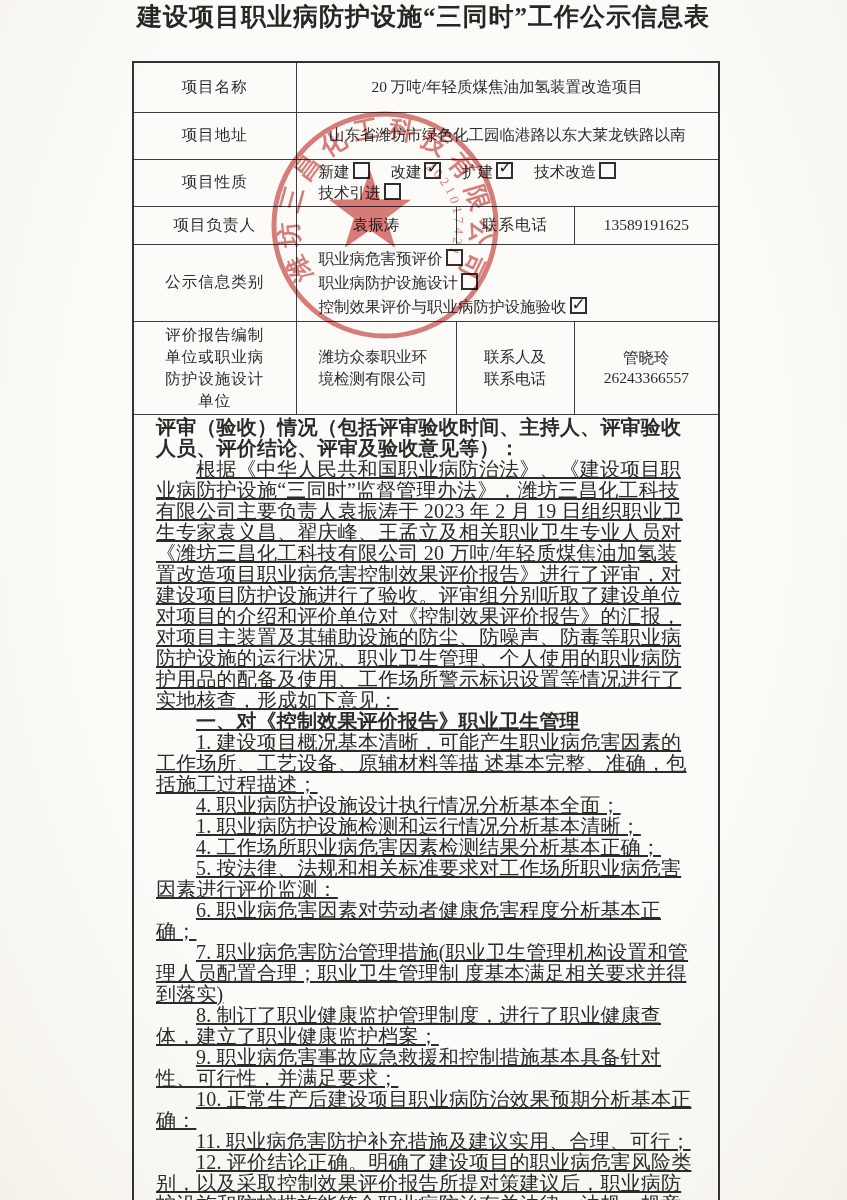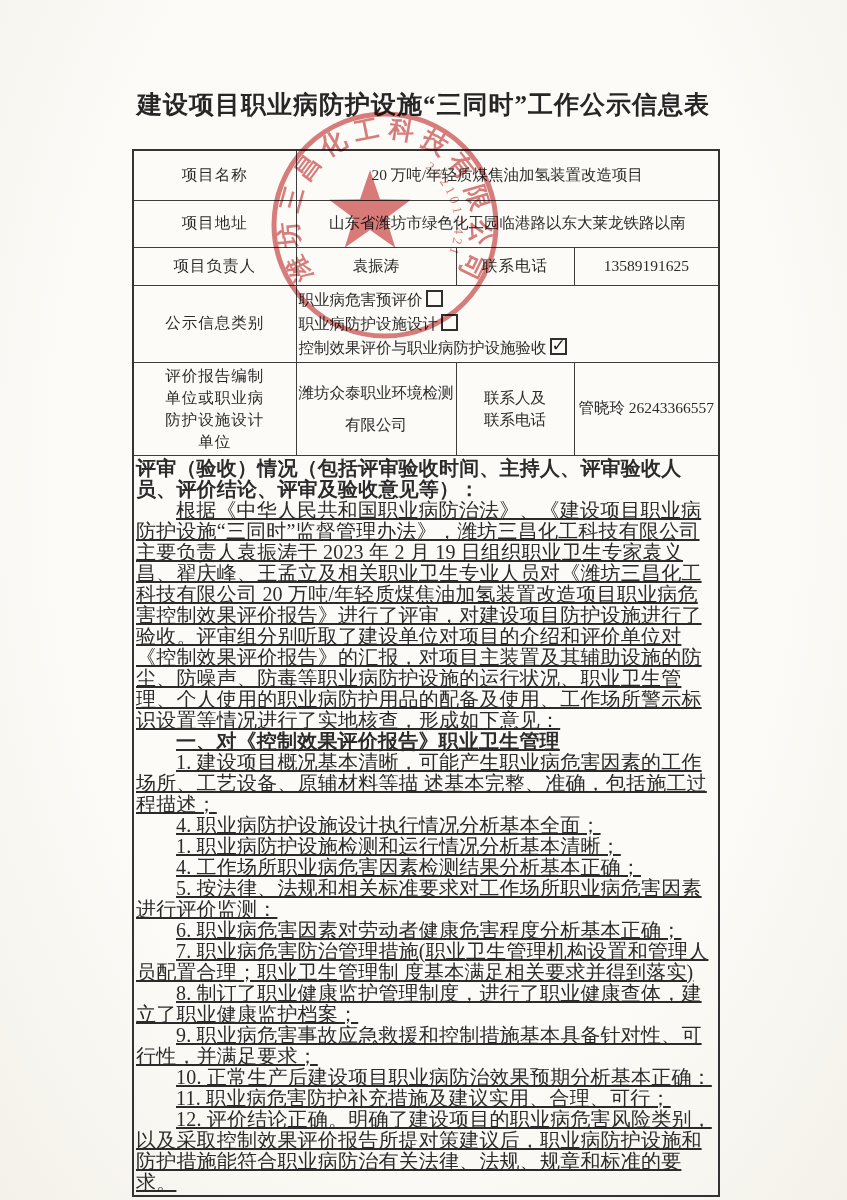--- a/index.html
+++ b/index.html
@@ -10,47 +10,46 @@
     color:#2e2e2e;
   }
   .page{
     position:relative;
     width:847px;height:1200px;
     background:radial-gradient(ellipse at 50% 40%, #fcfbf7 60%, #f4f1ea 100%);
     overflow:hidden;
   }
   .doc-title{
     margin:0;
-    padding-top:88px;
     text-align:center;
     font-size:25px;
     font-weight:bold;
     letter-spacing:1px;
     color:#262626;
   }
   table.form{
     border-collapse:collapse;
     margin:28px 0 0 132px;
     width:586px;
     table-layout:fixed;
   }
   table.form td{
     border:1.6px solid #3d3d3d;
     font-size:15.5px;
     color:#2b2b2b;
-    padding:2px 2px;
+    padding:2px 22px;
     vertical-align:middle;
   }
   table.form{border:2.2px solid #333;}
   tr.last-row td{border-bottom:2.6px solid #333;}
   .lab{text-align:center;letter-spacing:1px;}
   .val{text-align:center;}
   .r1{height:50px}.r2{height:47px}.r3{height:40px}.r4{height:38px}
   .r5{height:76px}.r6{height:76px}
-  .org-cell{padding:2px 18px;text-align:center;line-height:32px;}
+  .org-cell{padding:2px 18px;text-align:left;line-height:22px;}
   .contact-lab{text-align:center;white-space:pre-line;line-height:22px;}
   .nature-cell{text-align:left;padding-left:24px;}
   .opt{margin-right:17px;white-space:nowrap;}
   .checkbox{
     display:inline-block;width:13px;height:13px;
     border:2px solid #2f2f2f;margin-left:3px;vertical-align:-2px;
     position:relative;background:transparent;
   }
   .checkbox.checked::after{
     content:"✓";
@@ -95,20 +94,36 @@
         <col style="width:145px">
     </colgroup>
     <tbody>
       <tr class="r1">
         <td class="lab">项目名称</td>
         <td class="val" colspan="3">20 万吨/年轻质煤焦油加氢装置改造项目</td>
       </tr>
       <tr class="r2">
         <td class="lab">项目地址</td>
         <td class="val" colspan="3">山东省潍坊市绿色化工园临港路以东大莱龙铁路以南</td>
+      </tr>
+      <tr class="r3">
+        <td class="lab">项目性质</td>
+        <td class="val nature-cell" colspan="3">
+          
+        
+            <span class="opt"><span>新建</span><span class="checkbox"></span></span>
+          
+            <span class="opt"><span>改建</span><span class="checkbox checked"></span></span>
+          
+            <span class="opt"><span>扩建</span><span class="checkbox checked"></span></span>
+          
+            <span class="opt"><span>技术改造</span><span class="checkbox"></span></span>
+          
+            <span class="opt"><span>技术引进</span><span class="checkbox"></span></span>
+          </td>
       </tr>
       <tr class="r4">
         <td class="lab">项目负责人</td>
         <td class="val">袁振涛</td>
         <td class="lab">联系电话</td>
         <td class="val">13589191625</td>
       </tr>
       <tr class="r5">
         <td class="lab">公示信息类别</td>
         <td class="pub-cell" colspan="3">

